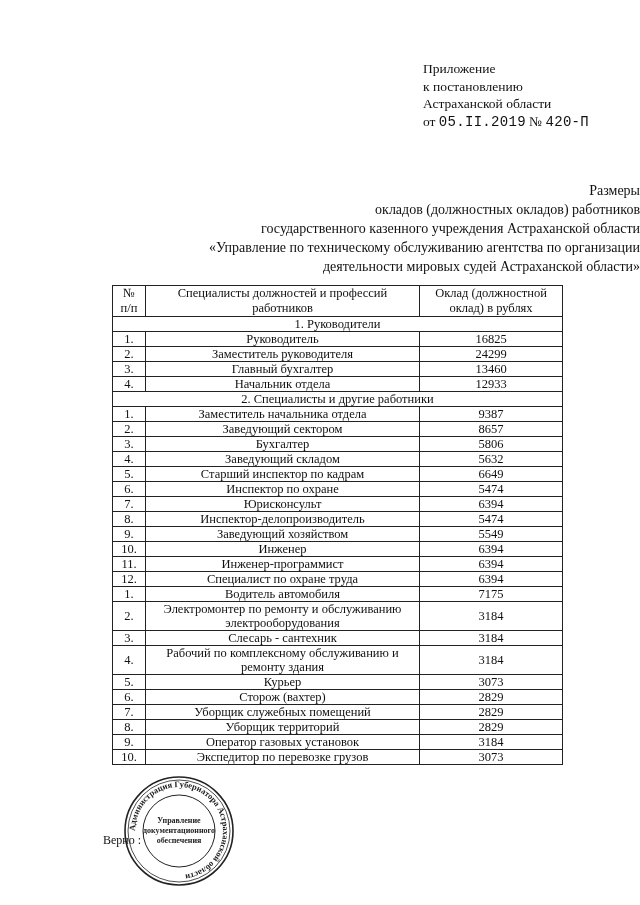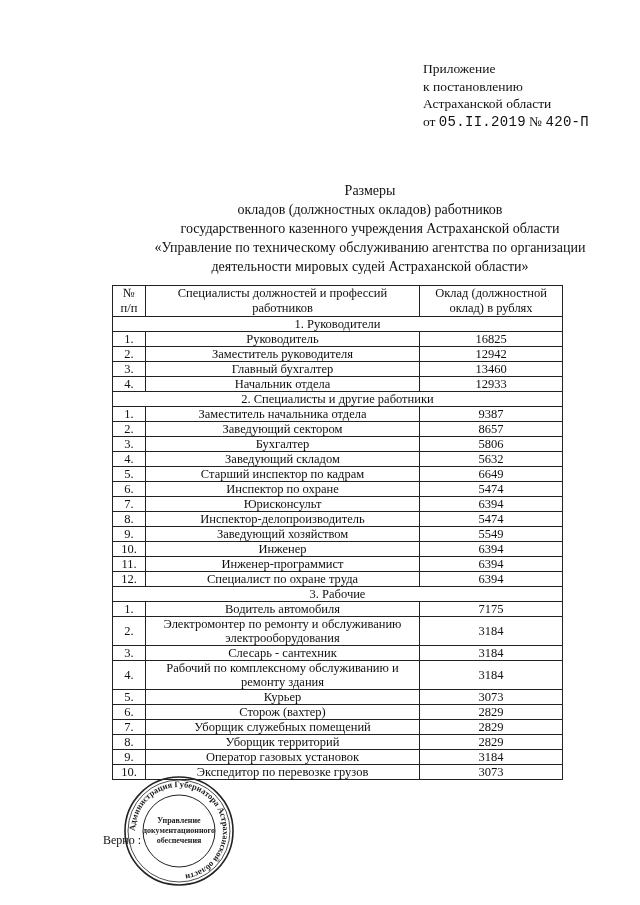--- a/index.html
+++ b/index.html
@@ -8,21 +8,21 @@
     font-family: "Liberation Serif", "DejaVu Serif", serif;
     color: #111; font-size: 12.5px;
   }
   .appendix {
     position: absolute; left: 423px; top: 60px;
     font-size: 13.5px; line-height: 17.5px;
   }
   .appendix .mono { font-family: "Liberation Mono", "DejaVu Sans Mono", monospace; font-size: 14px; letter-spacing: 0.3px; }
   .title {
     position: absolute; left: 100px; width: 540px; top: 181px;
-    text-align: center; font-size: 14px; line-height: 19px;
+    text-align: right; font-size: 14px; line-height: 19px;
   }
   table.salary {
     position: absolute; left: 112px; top: 285px;
     width: 451px; border-collapse: collapse;
     font-size: 12.5px;
   }
   table.salary td, table.salary th {
     border: 1px solid #222; padding: 0 4px; height: 14px; line-height: 14px;
     font-weight: normal; vertical-align: middle;
   }
@@ -75,21 +75,21 @@
         <td colspan="3" class="section">1. Руководители</td>
       </tr>
       <tr>
         <td class="num">1.</td>
         <td class="name">Руководитель</td>
         <td class="val">16825</td>
       </tr>
       <tr>
         <td class="num">2.</td>
         <td class="name">Заместитель руководителя</td>
-        <td class="val">12942</td>
+        <td class="val">24299</td>
       </tr>
       <tr>
         <td class="num">3.</td>
         <td class="name">Главный бухгалтер</td>
         <td class="val">13460</td>
       </tr>
       <tr>
         <td class="num">4.</td>
         <td class="name">Начальник отдела</td>
         <td class="val">12933</td>
@@ -149,23 +149,20 @@
       </tr>
       <tr>
         <td class="num">11.</td>
         <td class="name">Инженер-программист</td>
         <td class="val">6394</td>
       </tr>
       <tr>
         <td class="num">12.</td>
         <td class="name">Специалист по охране труда</td>
         <td class="val">6394</td>
-      </tr>
-      <tr>
-        <td colspan="3" class="section">3. Рабочие</td>
       </tr>
       <tr>
         <td class="num">1.</td>
         <td class="name">Водитель автомобиля</td>
         <td class="val">7175</td>
       </tr>
       <tr class="tall">
         <td class="num">2.</td>
         <td class="name">Электромонтер по ремонту и обслуживанию электрооборудования</td>
         <td class="val">3184</td>

